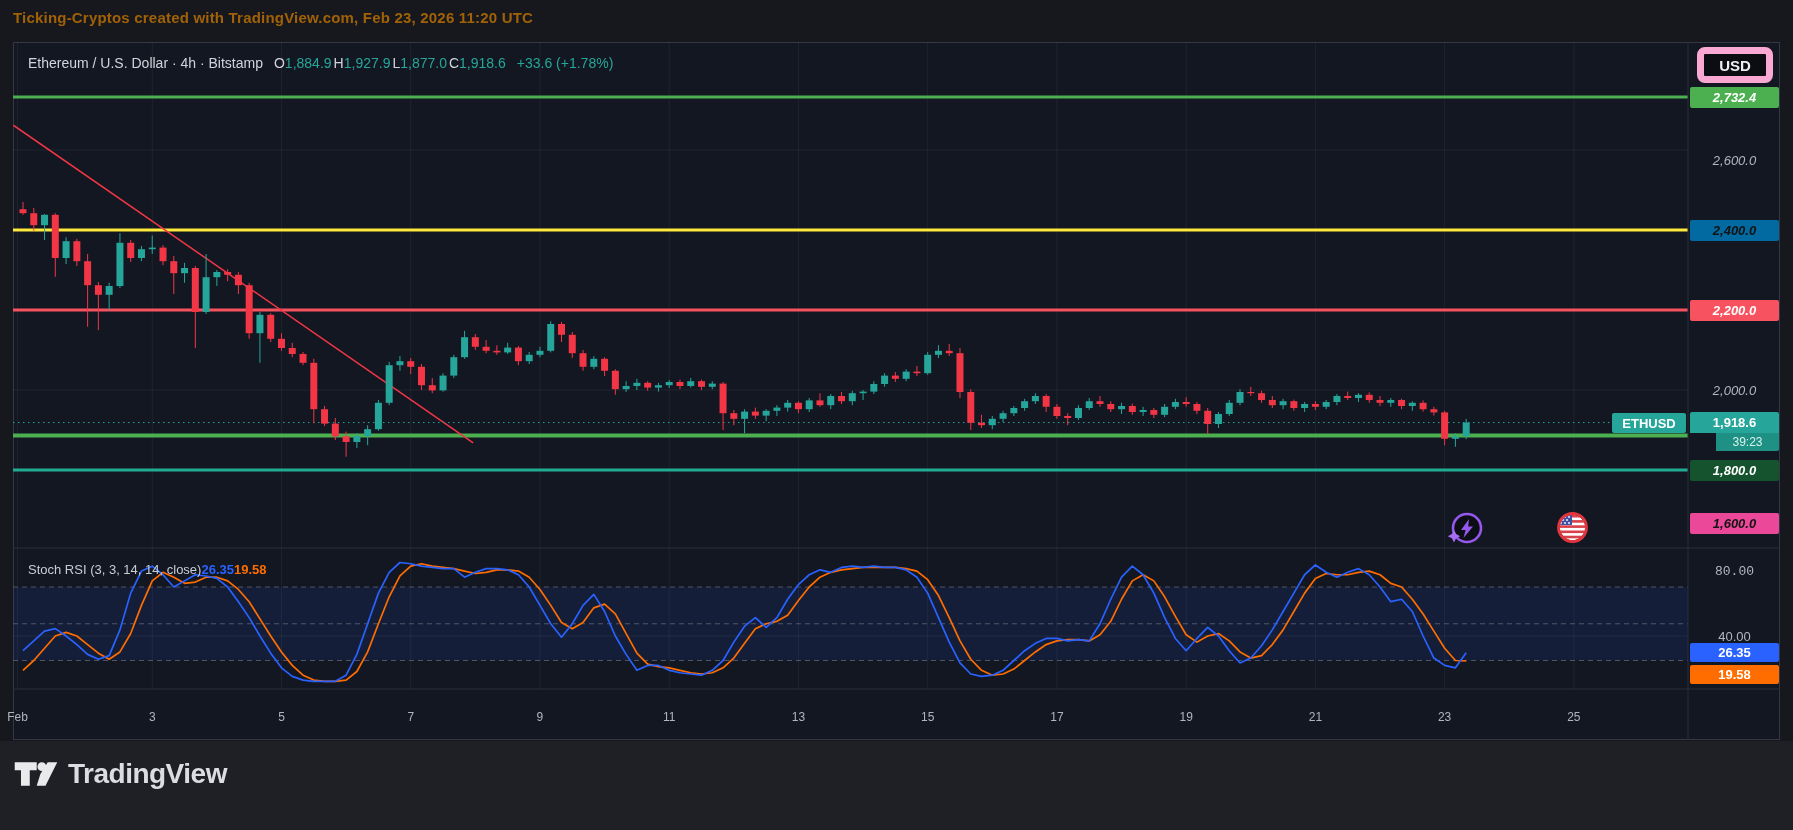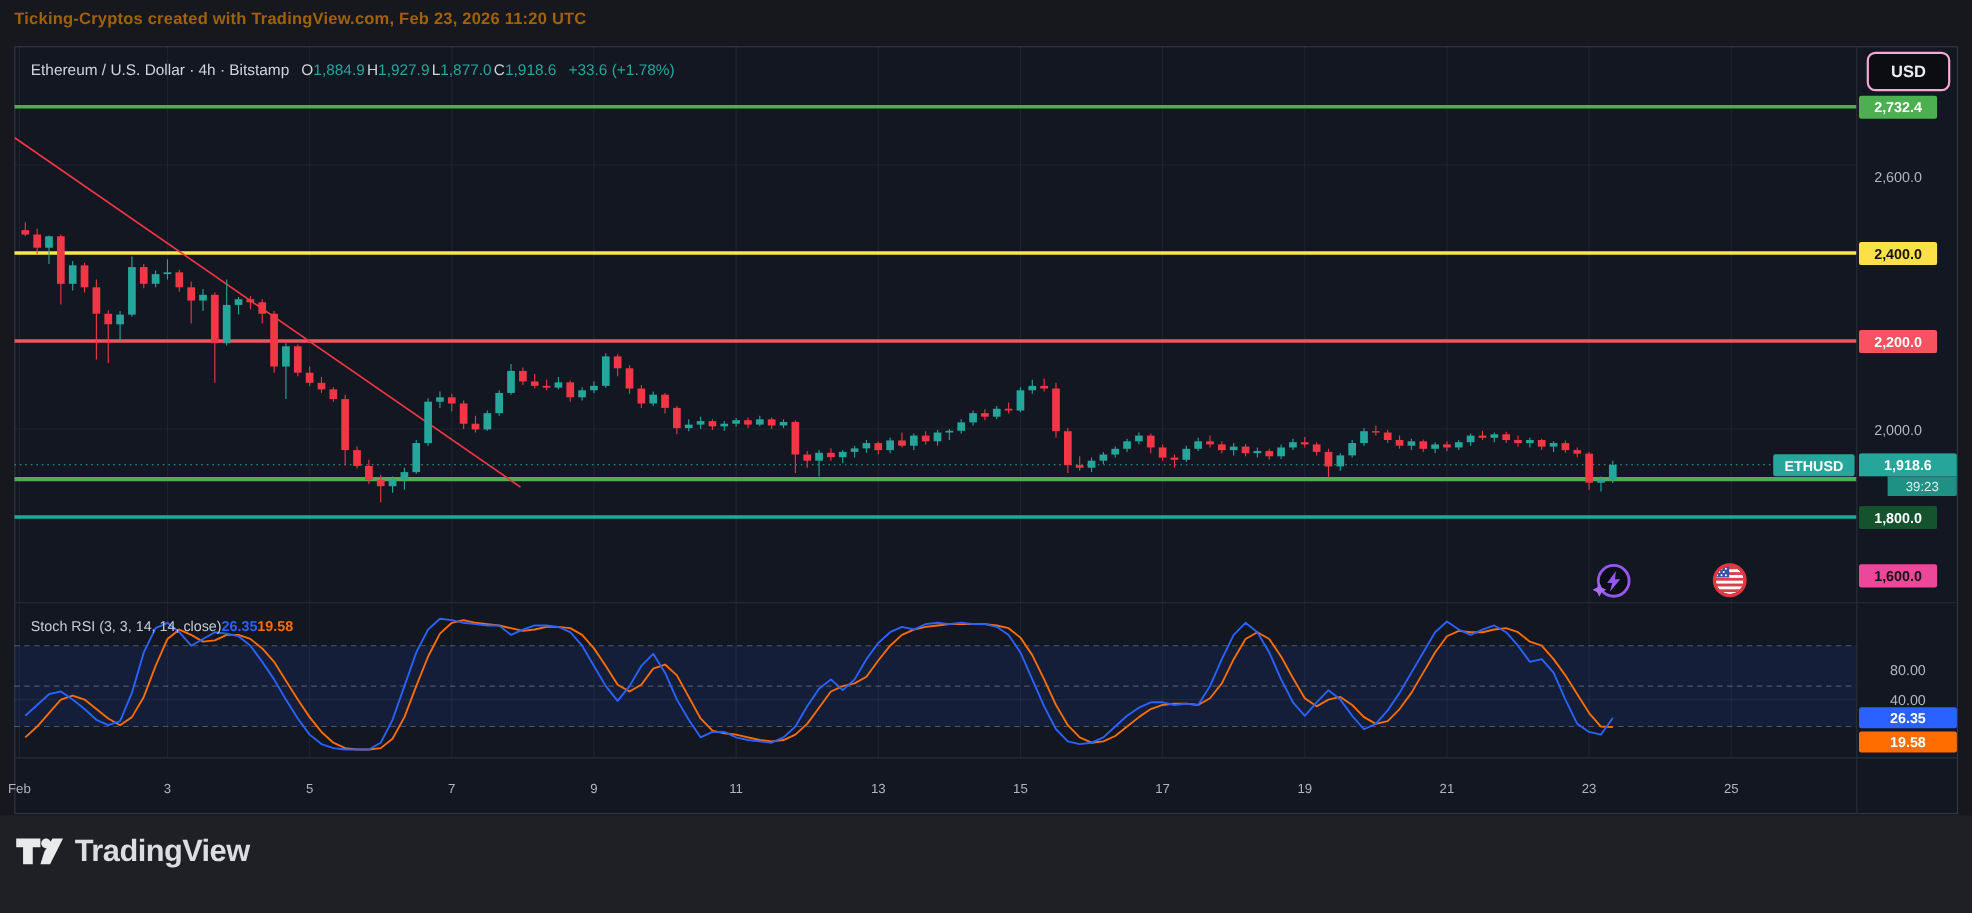--- a/index.html
+++ b/index.html
@@ -14,24 +14,24 @@
   .legend { position:absolute; left:28px; top:55px; display:flex; gap:9px; align-items:baseline;
     font-size:14px; color:#d1d4dc; white-space:nowrap; }
   .legend .val { color:#26a69a; }
   .legend .chg { color:#26a69a; margin-left:2px; }
   .ohlc-item { margin-left:2px; }
   .stoch-legend { position:absolute; left:28px; top:562px; display:flex; 
     font-size:13px; color:#c9ccd4; white-space:nowrap; }
   .stoch-legend .kv { color:#2962ff; font-weight:700; }
   .stoch-legend .dv { color:#ff6d00; font-weight:700; }
   .usd-btn { position:absolute; left:1697px; top:47px; width:76px; height:36px;
-    background:#0b0d12; border:2px solid #f9a8d4; border-radius:8px; color:#eceef1;
+    background:#0b0d12; border:7px solid #f9a8d4; border-radius:8px; color:#eceef1;
     font-size:15px; font-weight:700; display:flex; align-items:center; justify-content:center; }
-  .plabel { position:absolute; left:1690px; width:71px; height:21px; border-radius:2px;
-    font-size:13px; font-weight:600; display:flex; align-items:center; justify-content:center; }
+  .plabel { position:absolute; left:1690px; width:89px; height:21px; border-radius:2px;
+    font-size:13px; font-weight:600; display:flex; align-items:center; justify-content:center;font-style:italic; }
   .plabel.plain { font-weight:400; background:transparent; }
   .slabel { position:absolute; left:1690px; width:89px; height:20px; font-size:13px;
     color:#b2b5be; display:flex; align-items:center; justify-content:center; }
   .sbadge { position:absolute; left:1690px; width:89px; height:19px; border-radius:2px;
     color:#fff; font-size:13px; font-weight:700; display:flex; align-items:center; justify-content:center; }
   .cur-box { position:absolute; left:1690px; top:412px; width:89px; border-radius:2px;
     overflow:hidden; text-align:center; }
   .cur-price { background:#26a69a; color:#fff; font-size:13px; font-weight:700; height:21px;
     display:flex; align-items:center; justify-content:center; }
   .cur-count { background:#1f9184; color:#d8f2ec; font-size:12px; height:18px;
@@ -385,35 +385,35 @@
     <span>Stoch RSI (3, 3, 14, 14, close)</span>
     <span class="kv">26.35</span>
     <span class="dv">19.58</span>
   </div>
 
   <div class="usd-btn">USD</div>
 
   <div id="price-labels">
       <div class="plabel" style="top: 86.54px; background: rgb(76, 175, 80); color: rgb(255, 255, 255);">2,732.4</div>
       <div class="plabel plain" style="top: 150px; color: rgb(178, 181, 190);">2,600.0</div>
-      <div class="plabel" style="top: 219.5px; background: #fde047; color: rgb(19, 19, 19);">2,400.0</div>
+      <div class="plabel" style="top: 219.5px; background: #0369a1; color: rgb(19, 19, 19);">2,400.0</div>
       <div class="plabel" style="top: 299.5px; background: rgb(247, 82, 95); color: rgb(255, 255, 255);">2,200.0</div>
       <div class="plabel plain" style="top: 379.5px; color: rgb(178, 181, 190);">2,000.0</div>
       <div class="plabel" style="top: 459.5px; background: #14532d; color: rgb(255, 255, 255);">1,800.0</div>
       <div class="plabel" style="top: 513px; background: #ec4899; color: rgb(19, 19, 19);">1,600.0</div>
     </div>
 
   <div class="sym-tag">ETHUSD</div>
   <div class="cur-box">
     <div class="cur-price">1,918.6</div>
     <div class="cur-count">39:23</div>
   </div>
 
   <div id="stoch-labels">
-      <div class="slabel" style="top: 599px;">80.00</div>
+      <div class="slabel" style="top: 561px; font-family: Liberation Mono, monospace;">80.00</div>
       <div class="slabel" style="top: 626px;">40.00</div>
       <div class="sbadge" style="top: 643px; background: rgb(41, 98, 255);">26.35</div>
       <div class="sbadge" style="top: 665px; background: rgb(255, 109, 0);">19.58</div>
     </div>
   <div id="time-labels">
       <div class="tlabel" style="left: -4.385px;">Feb</div>
       <div class="tlabel" style="left: 130.24px;">3</div>
       <div class="tlabel" style="left: 259.48px;">5</div>
       <div class="tlabel" style="left: 388.72px;">7</div>
       <div class="tlabel" style="left: 517.96px;">9</div>

